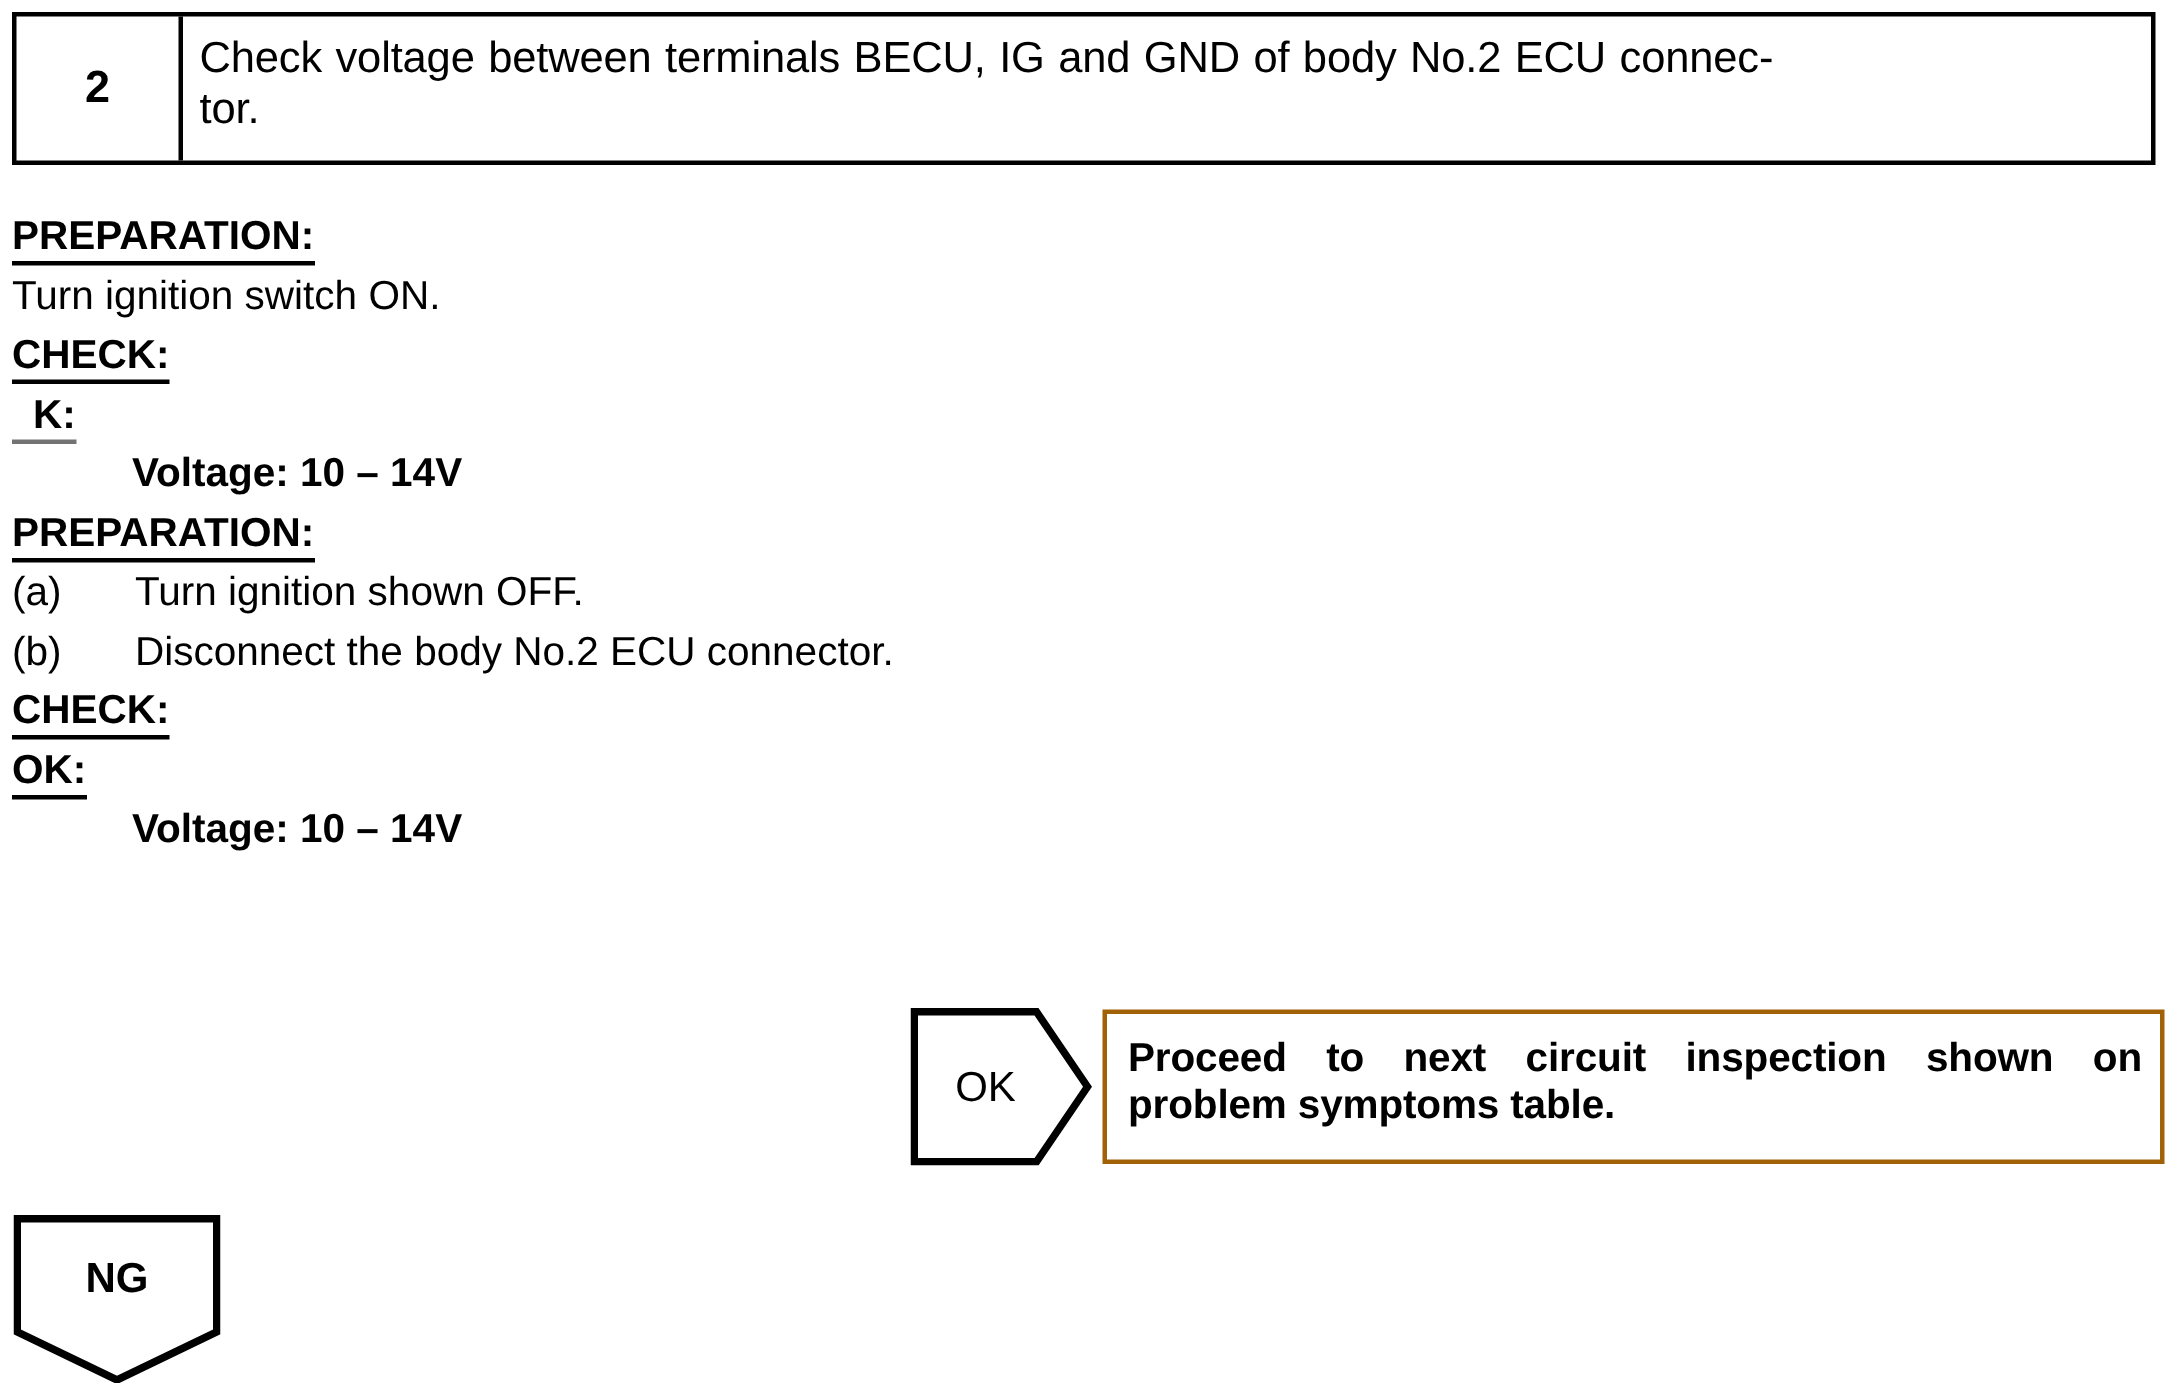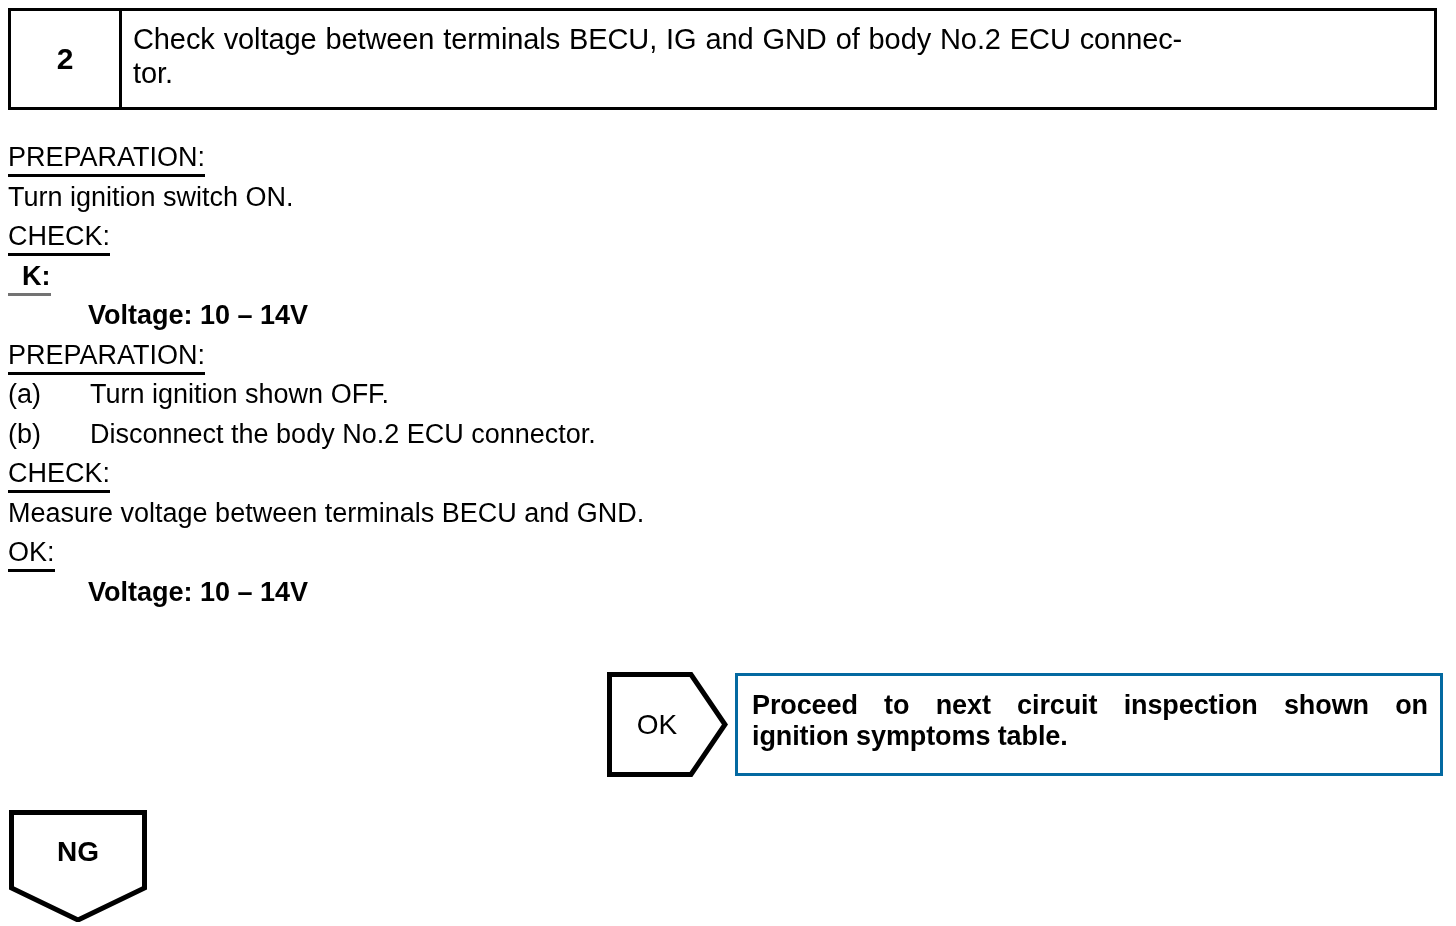--- a/index.html
+++ b/index.html
@@ -65,21 +65,21 @@
     left: 8px;
     top: 138px;
     width: 1000px;
   }
   .line {
     font-size: 27px;
     line-height: 39.5px;
     white-space: nowrap;
   }
   .label-line {
-    font-weight: normal;
+    font-weight: bold;
     display: inline-block;
     border-bottom: 3px solid #000;
     padding-bottom: 0px;
     line-height: 34px;
   }
   .label-row {
     height: 39.5px;
   }
   .value-line {
     font-weight: bold;
@@ -139,21 +139,21 @@
     font-size: 28px;
     font-weight: normal;
   }
 
   .result-box {
     position: absolute;
     left: 735px;
     top: 673px;
     width: 708px;
     height: 103px;
-    border: 3px solid #0369a1;
+    border: 3px solid #a16207;
     box-sizing: border-box;
     padding: 14px 12px 0 14px;
   }
   .result-text {
     font-size: 27px;
     font-weight: bold;
     line-height: 1.16;
     text-align: justify;
     text-align-last: left;
     letter-spacing: -0.1px;
@@ -233,41 +233,40 @@
   </div>
 
   <div class="list-row">
     <span class="list-marker">(b)</span><span>Disconnect the body No.2 ECU connector.</span>
   </div>
 
   <div class="line label-row">
     <span class="label-line">CHECK:</span>
   </div>
 
-  <div class="line">Measure voltage between terminals BECU and GND.</div>
 
   <div class="line label-row">
     <span class="label-line">OK:</span>
   </div>
 
   <div class="line value-line">Voltage: 10 – 14V</div>
 
 </div>
 
 <div class="ok-badge">
   <svg width="121" height="105" viewBox="0 0 121 105">
     <polygon points="2.5,2.5 84,2.5 118,52.5 84,102.5 2.5,102.5" fill="#ffffff" stroke="#000000" stroke-width="5" stroke-linejoin="miter"></polygon>
   </svg>
   <div class="badge-text">OK</div>
 </div>
 
 <div class="result-box">
   <div class="result-text">
     <span class="l1">Proceed to next circuit inspection shown on</span>
-    <span class="l2">ignition symptoms table.</span>
+    <span class="l2">problem symptoms table.</span>
   </div>
 </div>
 
 <div class="ng-badge">
   <svg width="138" height="112" viewBox="0 0 138 112">
     <polygon points="2.5,2.5 135.5,2.5 135.5,78 69,110 2.5,78" fill="#ffffff" stroke="#000000" stroke-width="5" stroke-linejoin="miter"></polygon>
   </svg>
   <div class="badge-text">NG</div>
 </div>
 

